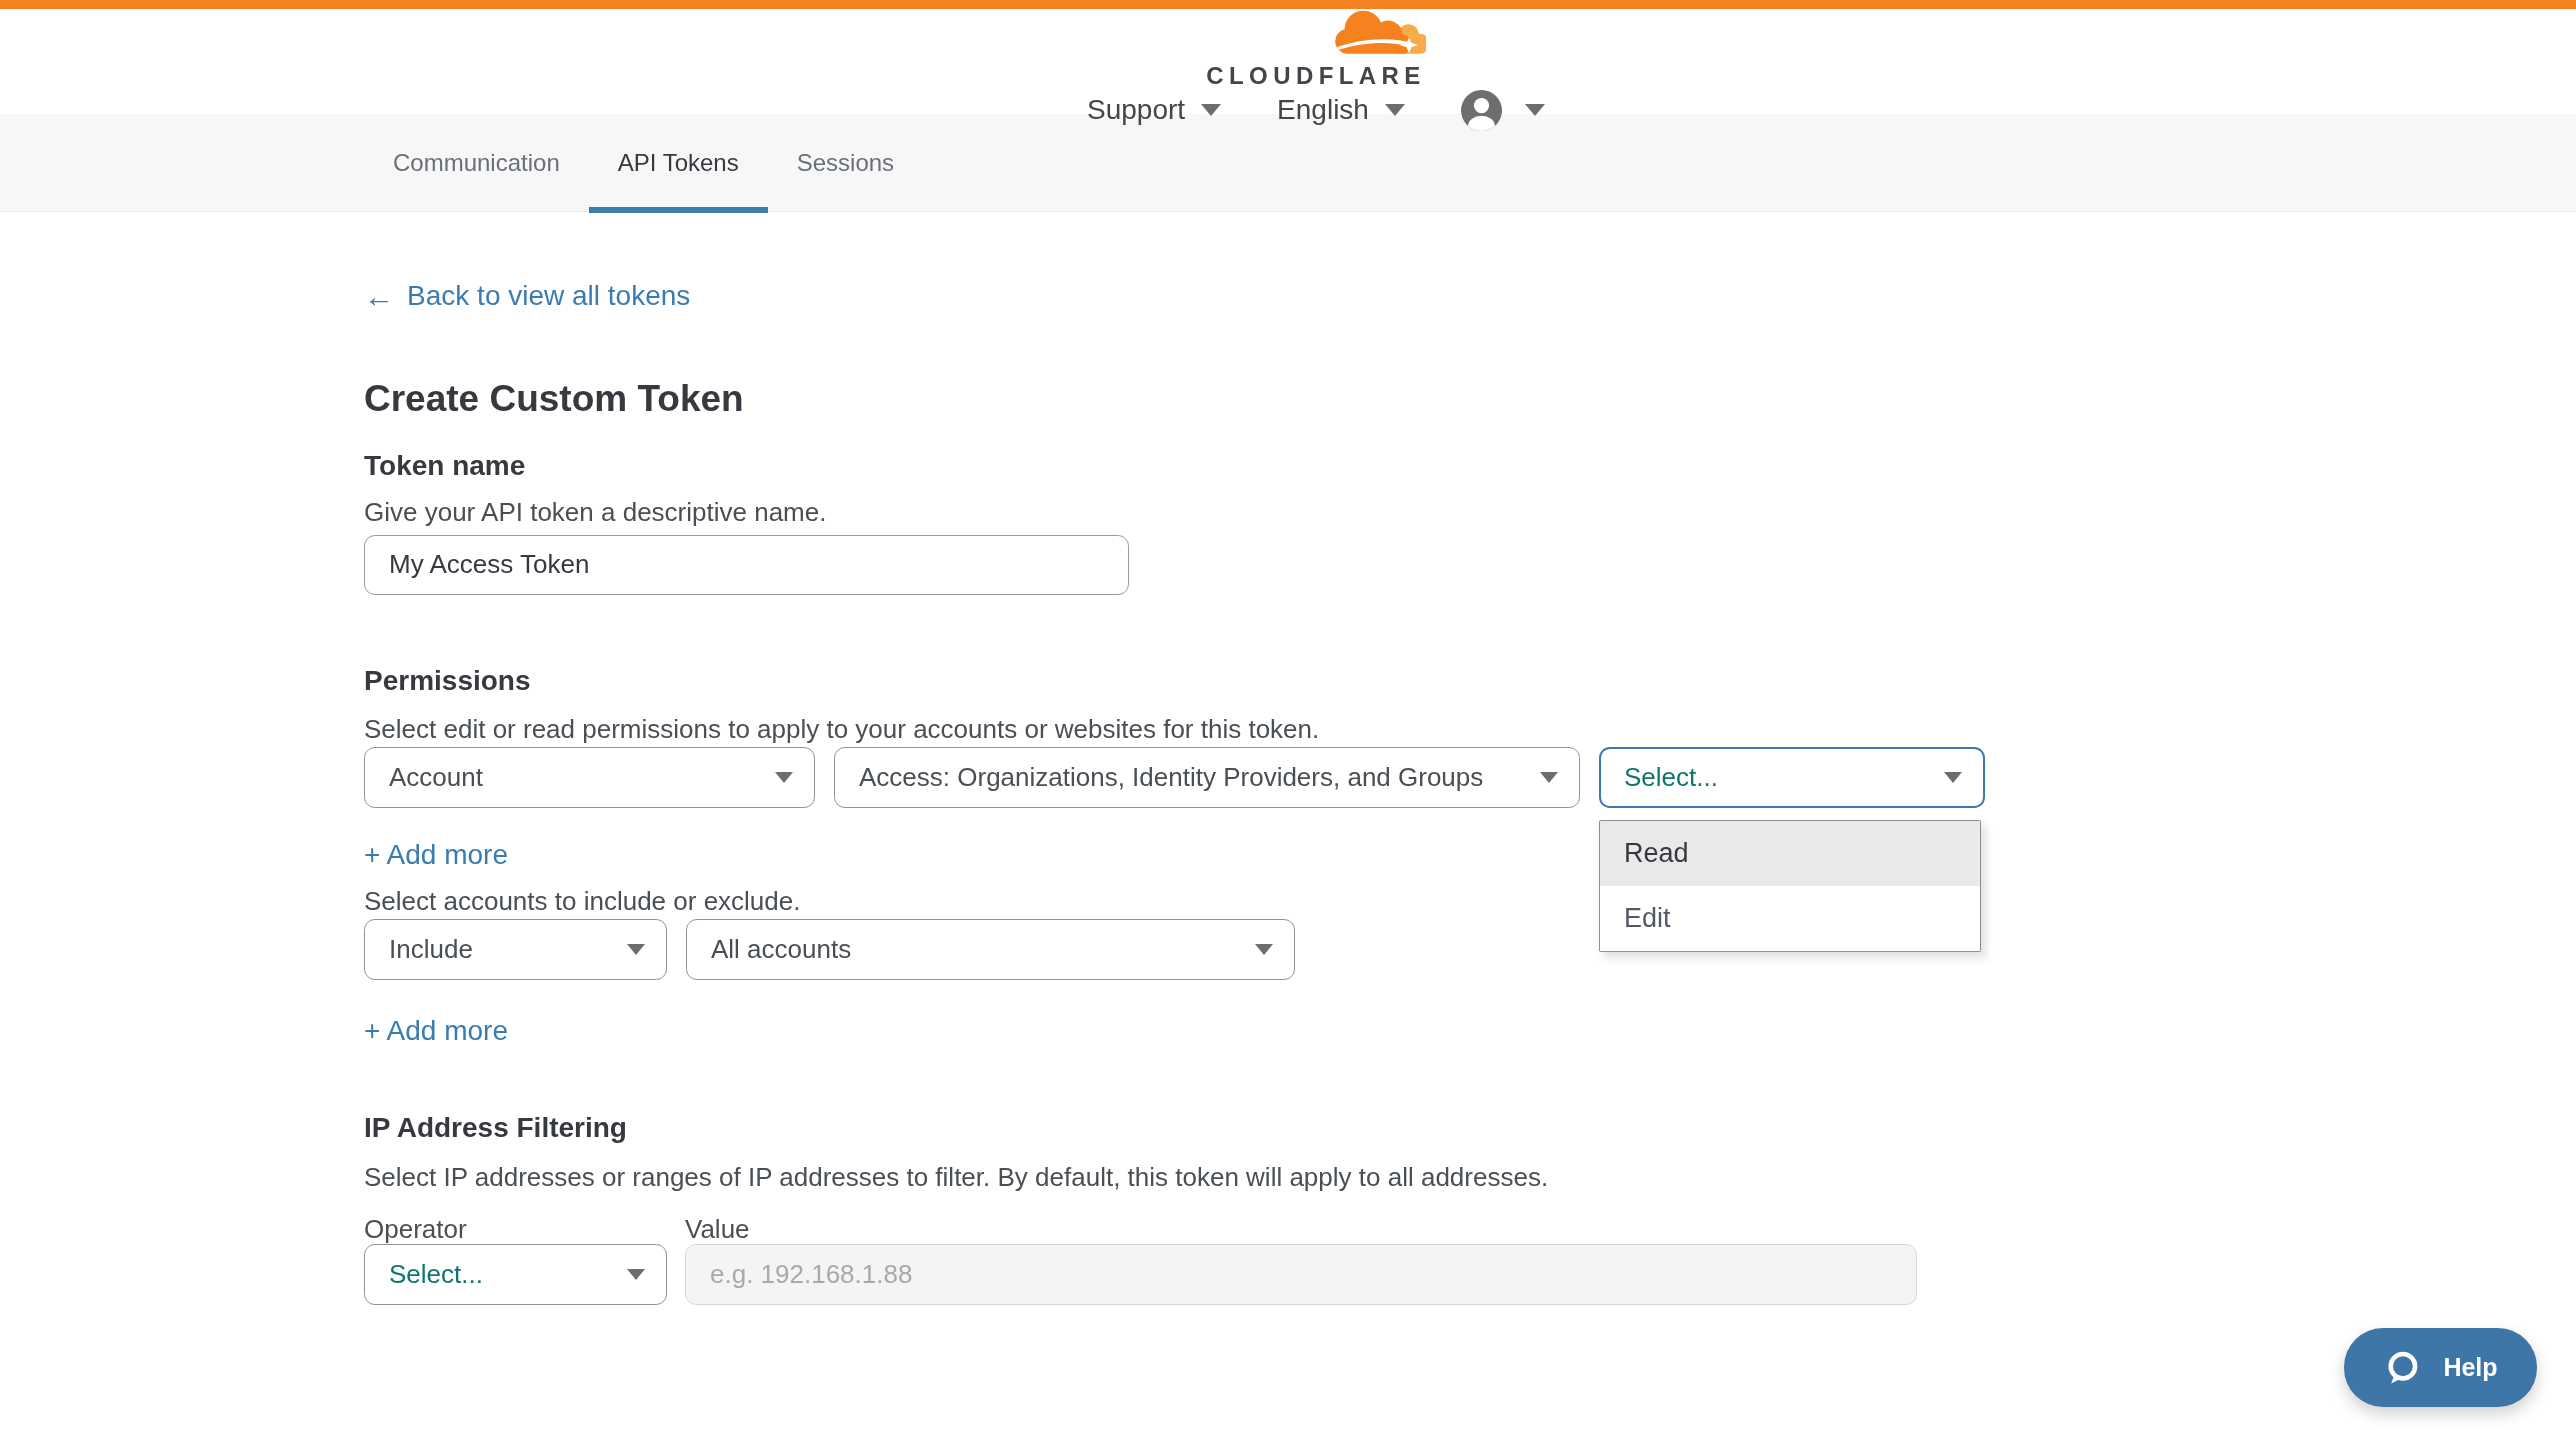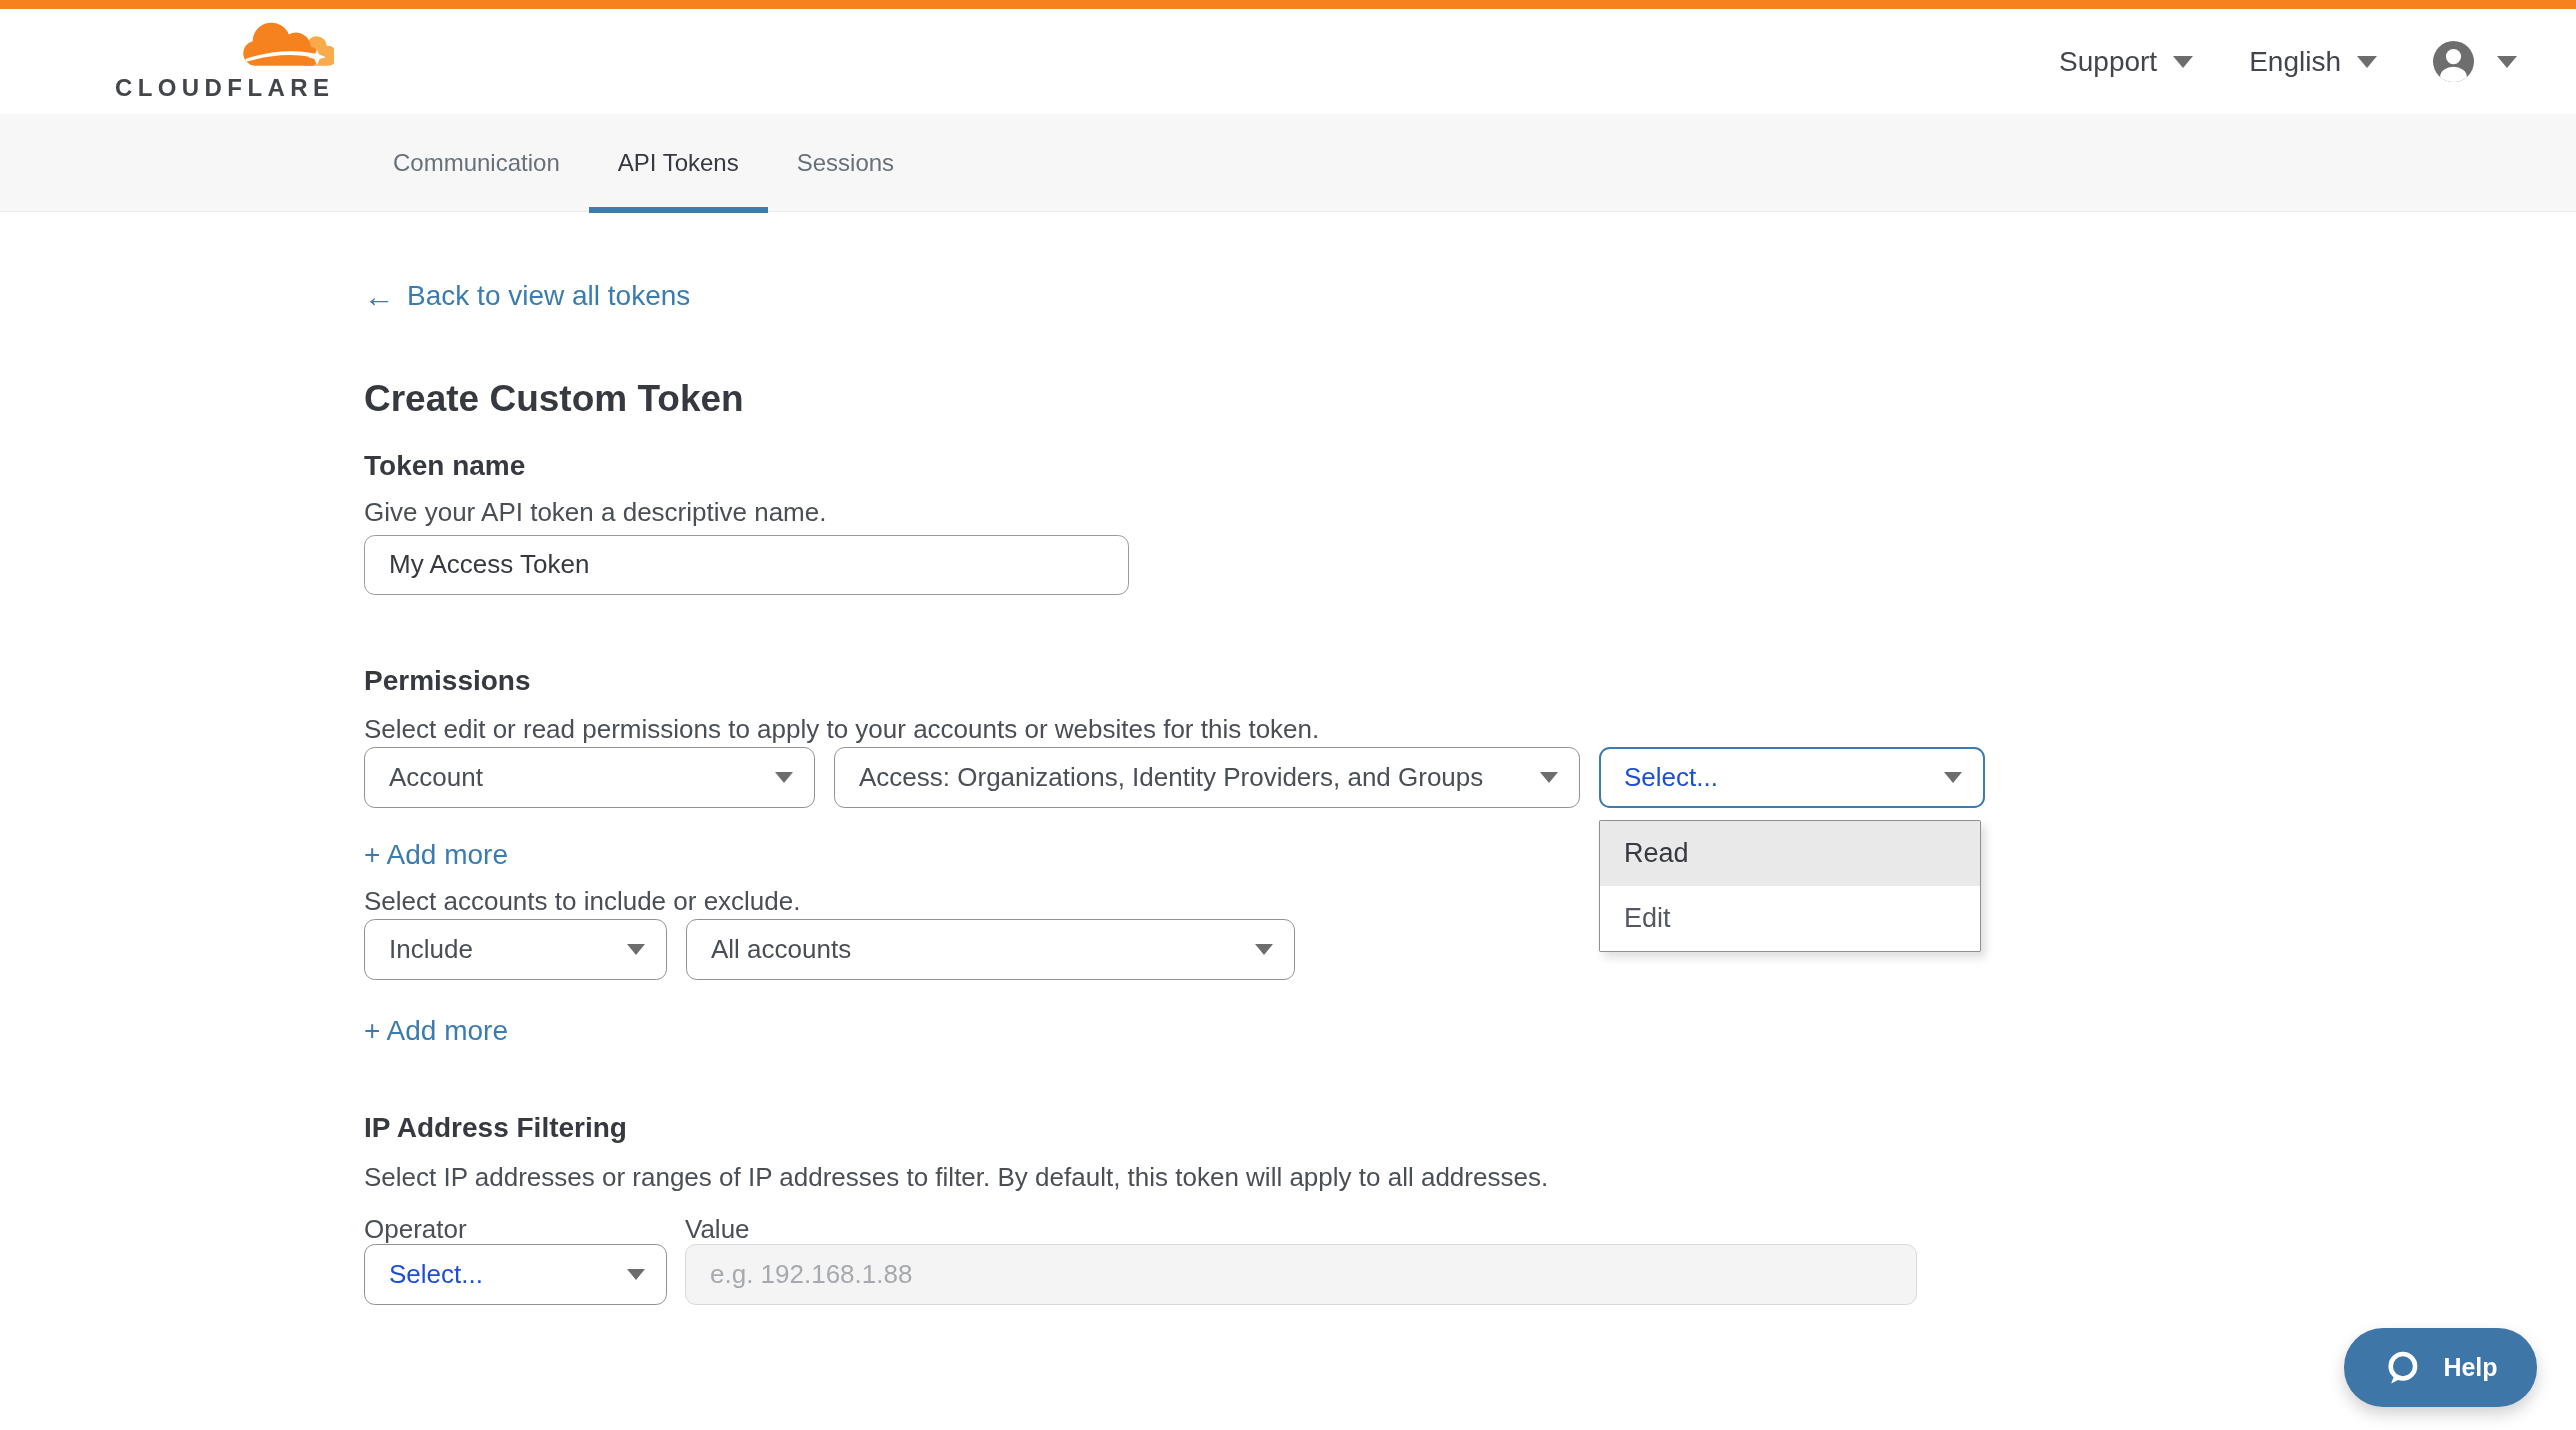--- a/index.html
+++ b/index.html
@@ -4,21 +4,21 @@
 <style>
   * { margin:0; padding:0; box-sizing:border-box; }
   html,body { width:2576px; height:1431px; background:#ffffff; overflow:hidden;
               font-family:"Liberation Sans", sans-serif; color:#36393f; }
 
   
   .orange-bar { height:9px; background:#f6821f; }
 
   
   .header { height:105px; background:#fff; display:flex; align-items:center;
-            justify-content:space-between; padding:0 59px 0 115px; }
+            justify-content:space-between; padding:0 59px 0 115px;flex-direction:column; }
   .logo { display:flex; flex-direction:column; align-items:flex-end; cursor:pointer; }
   .logo-cloud { width:93px; height:52px; display:block; }
   .wordmark { font-size:24px; font-weight:700; letter-spacing:5.4px; color:#42454a; margin-top:0.9px; }
 
   .top-nav { display:flex; align-items:center; gap:56px; }
   .nav-item { display:flex; align-items:center; gap:16px; font-size:28px; color:#42454a; cursor:pointer; }
   .caret { width:0; height:0; border-left:10.8px solid transparent; border-right:10.8px solid transparent;
            border-top:12.6px solid #6d6d6d; display:inline-block; }
   .avatar-group { display:flex; align-items:center; gap:23px; cursor:pointer; }
   .avatar-svg { width:41px; height:41px; display:block; }
@@ -54,21 +54,21 @@
   .mt-perm-h { margin-top:69px; }
   .mt-perm-d { margin-top:15.3px; }
 
   .select-row { display:flex; gap:19px; margin-top:1.8px; }
   .select { height:61px; border:1.8px solid #919191; border-radius:10.8px; background:#fff;
             display:flex; align-items:center; justify-content:space-between;
             padding:0 21.5px 0 24px; font-size:26px; color:#4a4f55; cursor:pointer; }
   .select .sel-caret { width:0; height:0; border-left:9px solid transparent;
                        border-right:9px solid transparent; border-top:11.7px solid #6d6d6d; }
   .select.focused { border:2.7px solid #3e79b1; padding:0 20.6px 0 23px; }
-  .placeholder-text { color:#1d4ed8; }
+  .placeholder-text { color:#0f766e; }
 
   .w-scope { width:451px; }
   .w-permission { width:746px; }
   .w-access { width:386px; }
   .w-mode { width:303px; }
   .w-accounts { width:609px;align-items:center; }
   .w-operator { width:303px; }
 
   .dropdown-wrap { position:relative; width:386px; }
   .dropdown-wrap .select { width:100%; }

